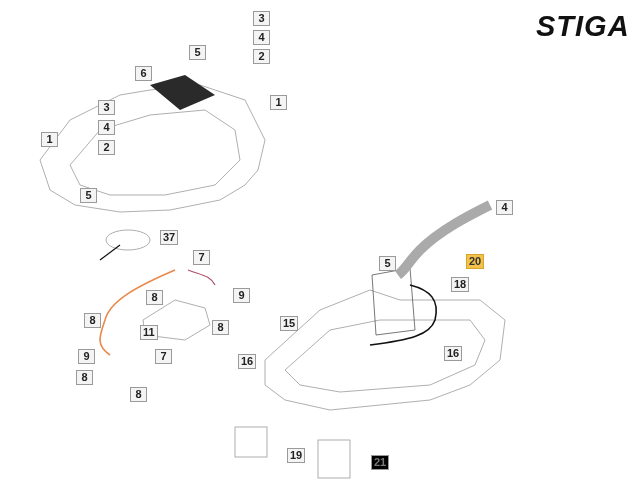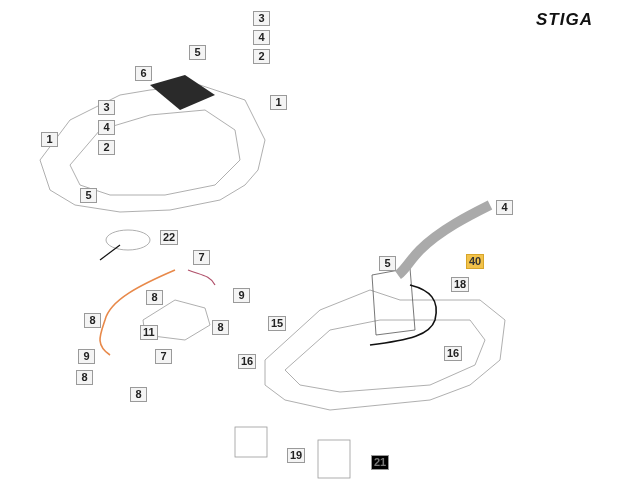--- a/index.html
+++ b/index.html
@@ -2,21 +2,21 @@
 <html><head>
 <meta charset="utf-8">
 <style>
   html, body { margin:0; padding:0; background:#ffffff; }
   body { width:639px; height:500px; position:relative; overflow:hidden; font-family:"Liberation Sans", sans-serif; }
   #diagram { position:absolute; left:0; top:0; width:639px; height:500px; }
   .callout { position:absolute; height:13px; min-width:11px; padding:0 2px; border:1px solid #9a9a9a; background:#f4f4f4;
              font-size:11px; line-height:13px; font-weight:bold; color:#222; text-align:center; box-sizing:content-box; cursor:pointer; }
   .callout.hl { background:#f2c24a; border-color:#d7a52a; color:#333; }
   .callout.grey { color:#777; background:#000000; }
-  .logo { position:absolute; left:536px; top:10px; font-size:17px; font-weight:900; font-style:italic; letter-spacing:1px; color:#111; }
+  .logo { position:absolute; left:536px; top:10px; font-size:29px; font-weight:900; font-style:italic; letter-spacing:1px; color:#111; }
 </style>
 </head>
 <body>
 
 <div class="logo">STIGA</div>
 
 <svg id="diagram" viewBox="0 0 639 500" xmlns="http://www.w3.org/2000/svg">
   <g fill="none" stroke="#9a9a9a" stroke-width="0.8">
 
     <path d="M40 160 L70 120 L120 95 L150 90 L200 85 L245 100 L265 140 L258 170 L245 185 L220 200 L170 210 L120 212 L75 205 L50 190 Z"></path>
@@ -50,32 +50,32 @@
 <div class="callout" style="left:253px;top:30px">4</div>
 <div class="callout" style="left:253px;top:49px">2</div>
 <div class="callout" style="left:270px;top:95px">1</div>
 <div class="callout" style="left:189px;top:45px">5</div>
 <div class="callout" style="left:135px;top:66px">6</div>
 <div class="callout" style="left:98px;top:100px">3</div>
 <div class="callout" style="left:98px;top:120px">4</div>
 <div class="callout" style="left:98px;top:140px">2</div>
 <div class="callout" style="left:41px;top:132px">1</div>
 <div class="callout" style="left:80px;top:188px">5</div>
-<div class="callout" style="left:160px;top:230px">22</div>
+<div class="callout" style="left:160px;top:230px">37</div>
 <div class="callout" style="left:193px;top:250px">7</div>
 <div class="callout" style="left:146px;top:290px">8</div>
 <div class="callout" style="left:233px;top:288px">9</div>
 <div class="callout" style="left:212px;top:320px">8</div>
 <div class="callout" style="left:84px;top:313px">8</div>
 <div class="callout" style="left:140px;top:325px">11</div>
 <div class="callout" style="left:78px;top:349px">9</div>
 <div class="callout" style="left:155px;top:349px">7</div>
 <div class="callout" style="left:76px;top:370px">8</div>
 <div class="callout" style="left:130px;top:387px">8</div>
 <div class="callout" style="left:496px;top:200px">4</div>
-<div class="callout hl" style="left:466px;top:254px">40</div>
+<div class="callout hl" style="left:466px;top:254px">20</div>
 <div class="callout" style="left:379px;top:256px">5</div>
 <div class="callout" style="left:451px;top:277px">18</div>
-<div class="callout" style="left:268px;top:316px">15</div>
+<div class="callout" style="left:280px;top:316px">15</div>
 <div class="callout" style="left:238px;top:354px">16</div>
 <div class="callout" style="left:444px;top:346px">16</div>
 <div class="callout" style="left:287px;top:448px">19</div>
 <div class="callout grey" style="left:371px;top:455px">21</div>
 
 </body></html>

